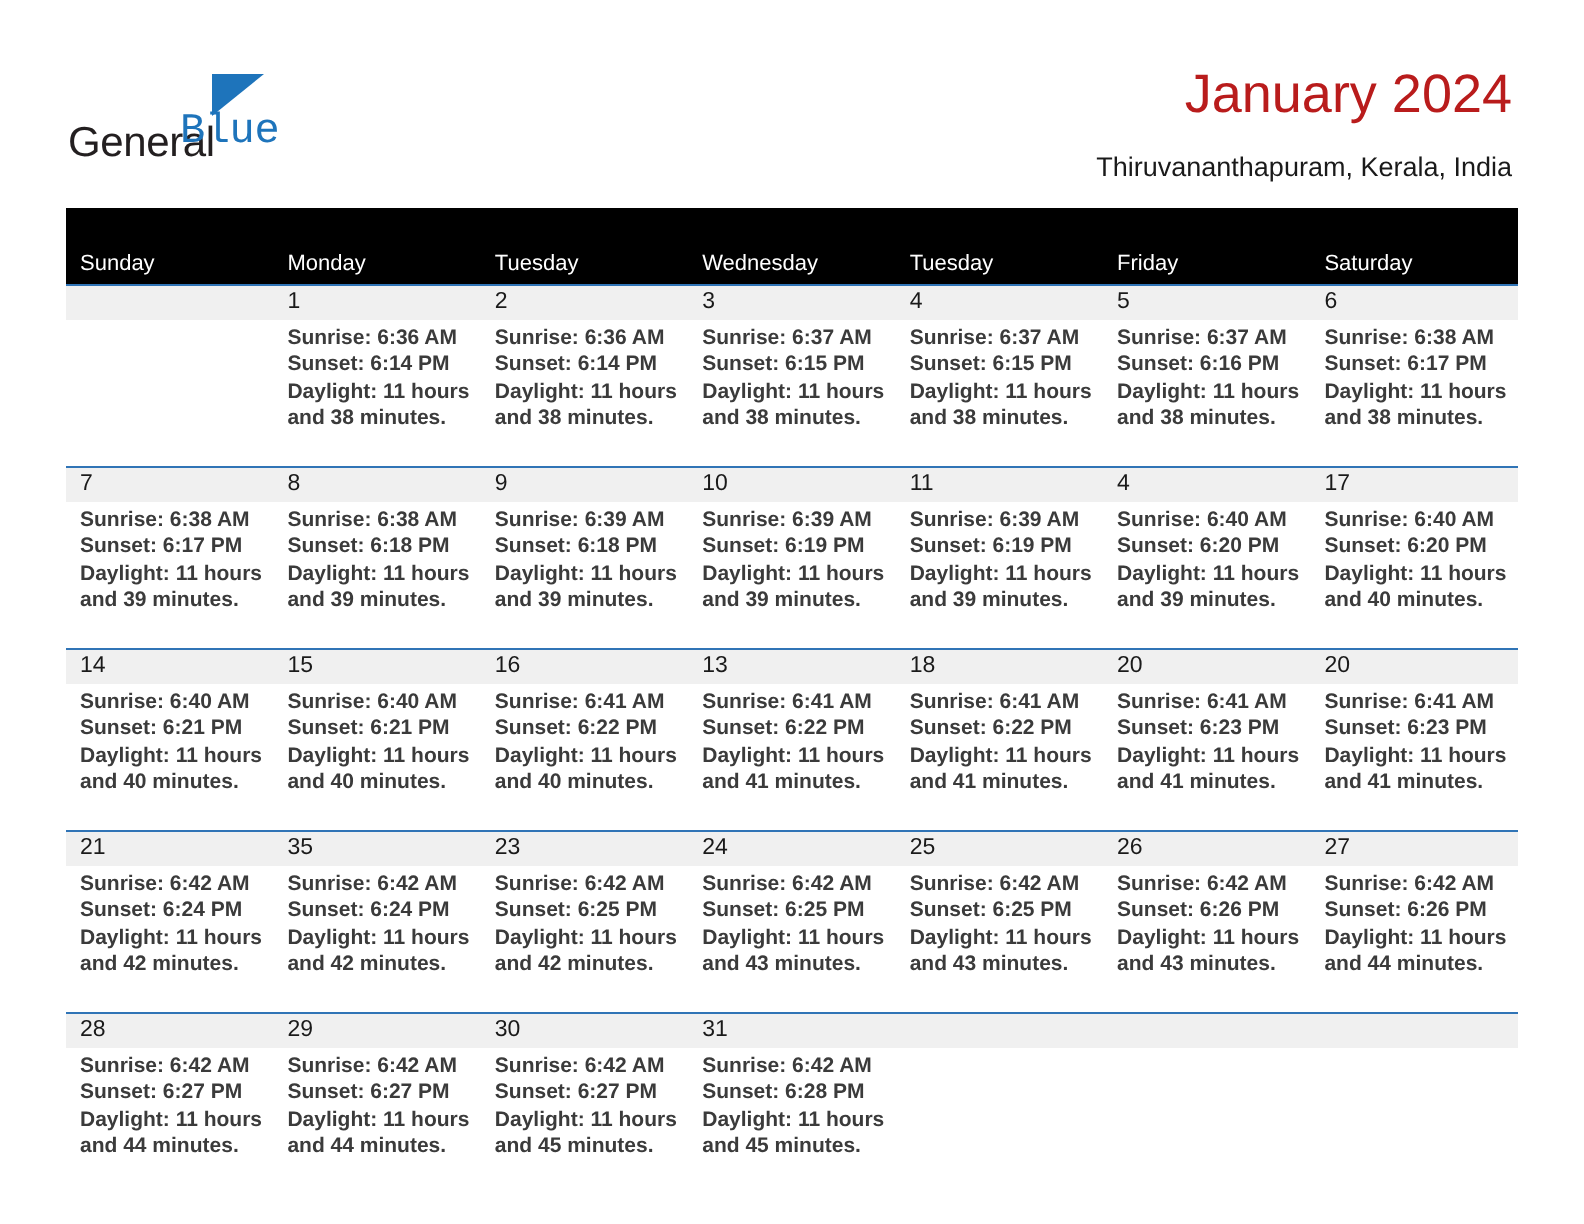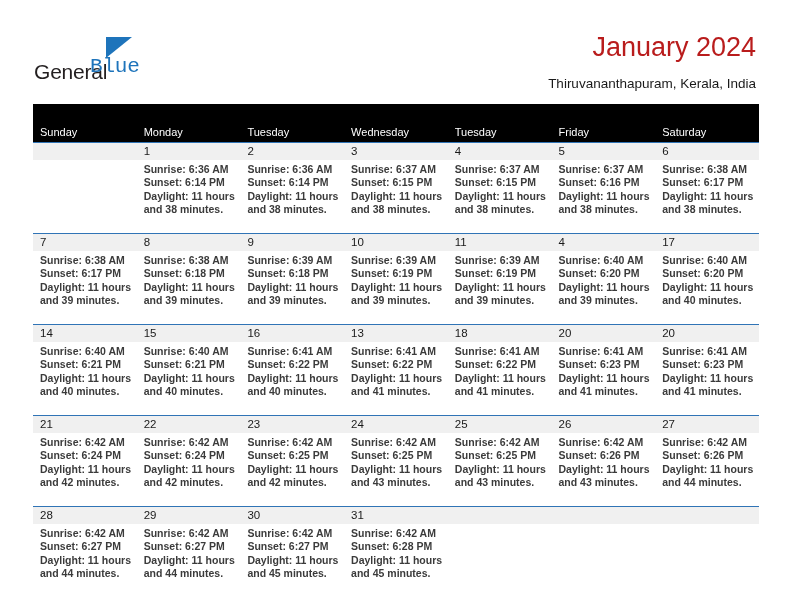--- a/index.html
+++ b/index.html
@@ -352,21 +352,21 @@
           <tr class="weekrow">
             <td class="daycell">
               <div class="daynum">21</div>
               <div class="details">
                 <div>Sunrise: 6:42 AM</div>
                 <div>Sunset: 6:24 PM</div>
                 <div class="daylight">Daylight: 11 hours and 42 minutes.</div>
               </div>
             </td>
             <td class="daycell">
-              <div class="daynum">22</div>
+              <div class="daynum">35</div>
               <div class="details">
                 <div>Sunrise: 6:42 AM</div>
                 <div>Sunset: 6:24 PM</div>
                 <div class="daylight">Daylight: 11 hours and 42 minutes.</div>
               </div>
             </td>
             <td class="daycell">
               <div class="daynum">23</div>
               <div class="details">
                 <div>Sunrise: 6:42 AM</div>

